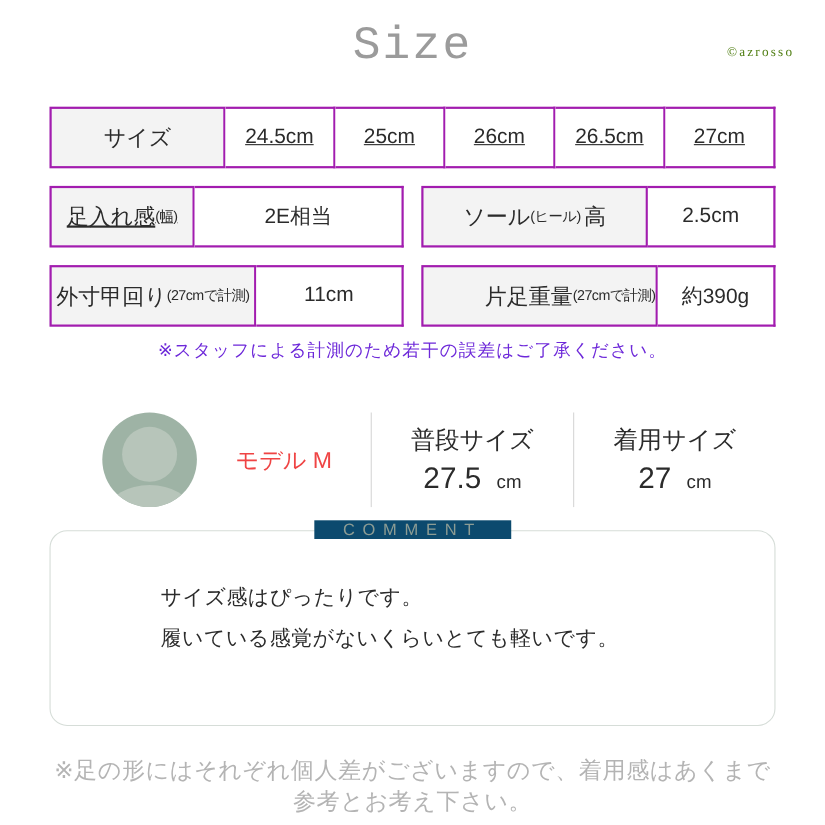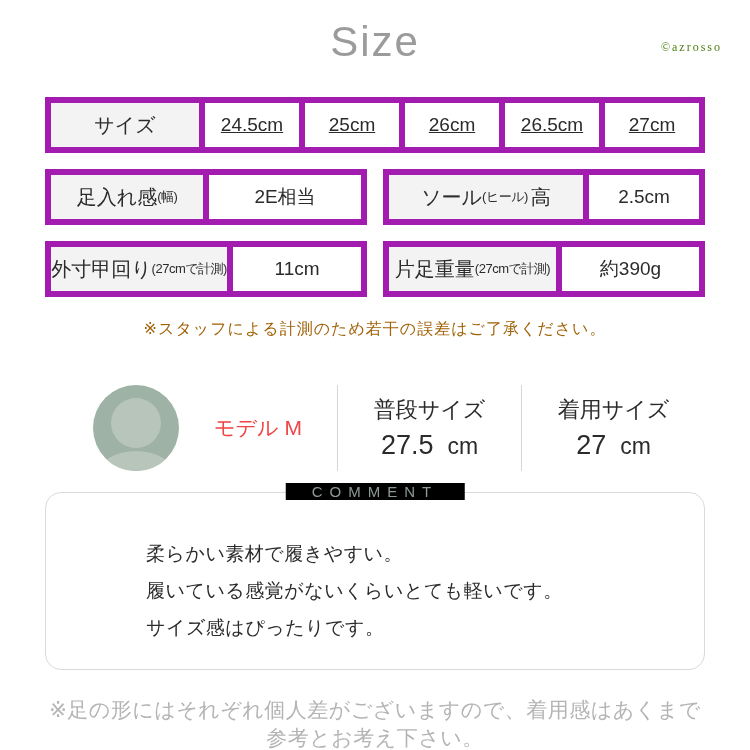--- a/index.html
+++ b/index.html
@@ -7,51 +7,51 @@
   .page {
     width:750px; height:750px; position:relative; overflow:hidden;
     background:#ffffff;
     font-family:"Liberation Sans","DejaVu Sans",sans-serif;
     color:#2b2b2b;
   }
   
   .hdr { position:relative; height:97px; }
   .title {
     padding-top:18px; text-align:center;
-    font-family:Liberation Sans, sans-serif;
+    font-family:Liberation Mono, monospace;
     font-weight:400; font-size:42px; color:#9b9b9b; letter-spacing:2px;
   }
   .watermark {
     position:absolute; top:40px; right:28px;
     font-family:"Liberation Serif","DejaVu Serif",serif;
     font-size:12px; color:#4d7c0f; letter-spacing:2px;
   }
   
   .content { padding:0 45px; }
   .trow { display:flex; }
   .cell {
-    border:6px solid #a21caf; height:56px;
+    border:2px solid #a21caf; height:56px;
     display:flex; align-items:center; justify-content:center;
     background:#fff; font-size:19px;
   }
   .cell + .cell { border-left:none; }
   .cell.th { background:#f3f3f3; font-size:20px; }
   .sub { font-size:13px; letter-spacing:-0.5px; }
   .tail { margin-left:3px; }
   .size-table .cell.th { width:160px; }
   .size-table .cell.val { flex:1;text-decoration:underline; }
   .spec-row { margin-top:16px; display:flex; gap:16px; }
   .spec-table { display:flex; width:322px; }
   .spec-table .cell.val { flex:1; }
-  .w160 { width:164px; } .w190 { width:206px; }
-  .w220 { width:188px; } .w215 { width:179px; }
+  .w160 { width:132px;text-decoration:underline; } .w190 { width:206px; }
+  .w220 { width:188px; } .w215 { width:215px;justify-content:flex-end; }
   
   .note {
-    margin-top:22px; text-align:center;
-    font-size:16px; color:#a16207; letter-spacing:1px;
+    margin-top:12px; text-align:center;
+    font-size:16px; color:#6d28d9; letter-spacing:1px;
   }
   
   .model { margin-top:44px; display:flex; align-items:center; height:88px; }
   .avatar {
     width:86px; height:86px; border-radius:50%;
     background:#9eb3a5; position:relative; overflow:hidden;
     margin-left:48px; flex:none;
   }
   .avatar .head {
     position:absolute; top:13px; left:50%; transform:translateX(-50%);
@@ -59,30 +59,30 @@
   }
   .avatar .shoulders {
     position:absolute; bottom:-24px; left:50%; transform:translateX(-50%);
     width:74px; height:44px; border-radius:50%; background:#b7c5ba;
   }
   .model-name { width:158px; text-align:center; font-size:21px; color:#ef4444; }
   .vdiv { width:1px; height:86px; background:#d6d6d6; flex:none; }
   .msize { width:183px; text-align:center; }
   .msize .lbl { font-size:22px; color:#2b2b2b; }
   .msize .num { margin-top:5px; font-size:27px; color:#2b2b2b; }
-  .msize .unit { font-size:23px; margin-left:14px; }
+  .msize .unit { font-size:17px; margin-left:14px; }
   
   .comment {
     margin-top:20px; position:relative;
     border:1px solid #d6ddd8; border-radius:16px;
     height:178px; padding:42px 30px 0 100px;
   }
   .comment-legend {
     position:absolute; top:-10px; left:50%; transform:translateX(-50%);
-    background:#000000; padding:0 26px;
+    background:#0c4a6e; padding:0 26px;
     font-size:15px; letter-spacing:7px; color:#8c9c94; white-space:nowrap;
   }
   .comment-line { font-size:19px; line-height:37px; color:#2b2b2b; letter-spacing:0.5px; }
   
   .bottom-note {
     margin-top:26px; text-align:center;
     font-size:21px; color:#b4b4b4; letter-spacing:0.5px;
   }
 </style>
 </head>
@@ -159,21 +159,20 @@
       </div>
       <div class="vdiv"></div>
       <div class="msize">
         <div class="lbl">着用サイズ</div>
         <div class="num"><span>27</span><span class="unit">cm</span></div>
       </div>
     </div>
 
     <div class="comment">
       <div class="comment-legend">COMMENT</div>
-      <div class="comment-line">柔らかい素材で履きやすい。</div>
+      <div class="comment-line">サイズ感はぴったりです。</div>
       <div class="comment-line">履いている感覚がないくらいとても軽いです。</div>
-      <div class="comment-line">サイズ感はぴったりです。</div>
     </div>
 
     <div class="bottom-note">※足の形にはそれぞれ個人差がございますので、着用感はあくまで参考とお考え下さい。</div>
 
   </div>
 </div>
 
 </body></html>

